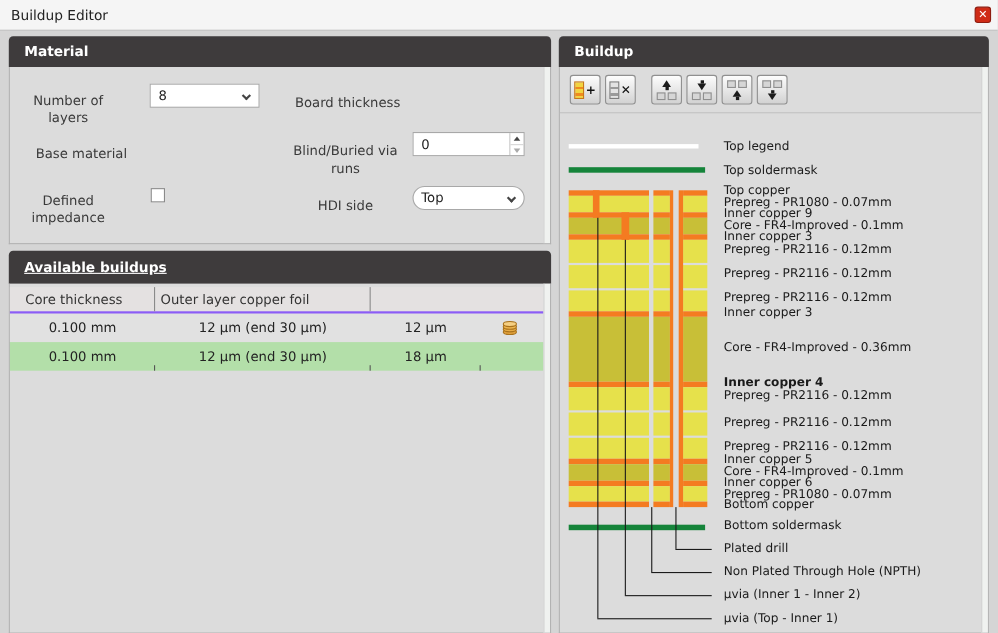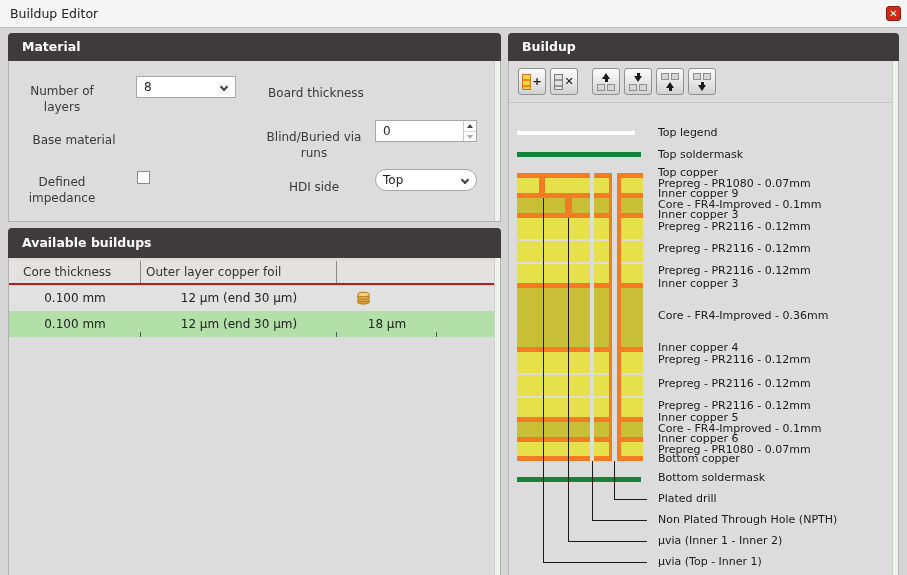--- a/index.html
+++ b/index.html
@@ -31,21 +31,21 @@
     font-size:12px;color:#222;line-height:20px;padding-left:7px;}
   .spinbtns{position:absolute;right:0;top:0;width:13px;height:20px;border-left:1px solid #c8c8c8;}
   .spinbtns .sb{height:10px;display:flex;align-items:center;justify-content:center;cursor:pointer;}
   .spinbtns .sb+.sb{border-top:1px solid #d5d5d5;}
   .spinbtns .t-up{width:0;height:0;border-left:3px solid transparent;border-right:3px solid transparent;border-bottom:4px solid #444;}
   .spinbtns .t-dn{width:0;height:0;border-left:3px solid transparent;border-right:3px solid transparent;border-top:4px solid #aaa;}
   .checkbox{position:absolute;width:13px;height:13px;background:#fff;border:1px solid #8a8a8a;cursor:pointer;}
 
   
   .thead-row{position:relative;margin-top:3px;height:24px;background:#e4e1e1;
-    border-bottom:2px solid #b91c1c;display:flex;font-size:12px;color:#333;}
+    border-bottom:2px solid #8b5cf6;display:flex;font-size:12px;color:#333;}
   .thcell{line-height:22px;border-right:1px solid #8a8a8a;padding-left:5px;}
   .thcell.c0{width:132px;padding-left:14px;}
   .thcell.c1{width:196px;}
   .thcell.c2{width:100px;}
   .thcell.c3{width:52px;border-right:none;}
   .brow{display:flex;height:26px;font-size:12px;color:#222;background:#e1e1e1;cursor:pointer;}
   .brow.selected{background:#b3dfa9;position:relative;}
   .brow .bcell{line-height:26px;text-align:center;position:relative;}
   .brow .bcell.c0{width:132px;}
   .brow .bcell.c1{width:196px;}
@@ -128,33 +128,34 @@
   <div class="flabel" style="left:10px;top:113px;width:86px;">Defined impedance</div>
   <div class="checkbox" style="left:128px;top:110px;"></div>
   <div class="flabel" style="left:252px;top:118px;width:106px;">HDI side</div>
   <div class="select" style="left:366px;top:108px;width:102px;border-radius:11px;">
     <span>Top</span>
     <span class="chev"></span>
   </div>
   <div class="scrolltrack"></div>
 </div>
 
-<div class="phead" style="left:8px;top:228px;width:493px;height:30px;line-height:30px;">
+<div class="phead" style="left:8px;top:228px;width:493px;height:30px;line-height:30px;text-decoration:underline;">
   <span>Available buildups</span>
 </div>
 <div class="pbox" style="left:8px;top:258px;width:493px;height:318px;">
   <div class="thead-row">
     <div class="thcell c0">Core thickness</div>
     <div class="thcell c1">Outer layer copper foil</div>
     <div class="thcell c3"></div>
   </div>
   <div id="table-rows">
       <div class="brow">
         <div class="bcell c0">0.100 mm</div>
         <div class="bcell c1">12 μm (end 30 μm)</div>
+        <div class="bcell c2">12 μm</div>
         <div class="bcell c3"><svg class="coinwrap" width="17" height="14" viewBox="0 0 17 14">
             <g stroke="#a9721c" stroke-width="1">
               <ellipse cx="8.5" cy="10.8" rx="6" ry="2.3" fill="#e3a33c"></ellipse>
               <ellipse cx="8.5" cy="8.4" rx="6" ry="2.3" fill="#e9ad46"></ellipse>
               <ellipse cx="8.5" cy="6.0" rx="6" ry="2.3" fill="#eeb650"></ellipse>
               <ellipse cx="8.5" cy="3.6" rx="6" ry="2.3" fill="#f5cf82"></ellipse>
             </g>
           </svg></div>
       </div>
       <div class="brow selected">
@@ -328,21 +329,21 @@
         <div class="slabel" style="top: 63px;">Top copper</div>
         <div class="slabel" style="top: 74px;">Prepreg - PR1080 - 0.07mm</div>
         <div class="slabel" style="top: 84px;">Inner copper 9</div>
         <div class="slabel" style="top: 95px;">Core - FR4-Improved - 0.1mm</div>
         <div class="slabel" style="top: 105px;">Inner copper 3</div>
         <div class="slabel" style="top: 117px;">Prepreg - PR2116 - 0.12mm</div>
         <div class="slabel" style="top: 139px;">Prepreg - PR2116 - 0.12mm</div>
         <div class="slabel" style="top: 161px;">Prepreg - PR2116 - 0.12mm</div>
         <div class="slabel" style="top: 174px;">Inner copper 3</div>
         <div class="slabel" style="top: 206px;">Core - FR4-Improved - 0.36mm</div>
-        <div class="slabel" style="top: 238px;">Inner copper 4</div>
+        <div class="slabel" style="top: 238px; font-weight: bold;">Inner copper 4</div>
         <div class="slabel" style="top: 250px;">Prepreg - PR2116 - 0.12mm</div>
         <div class="slabel" style="top: 274px;">Prepreg - PR2116 - 0.12mm</div>
         <div class="slabel" style="top: 296px;">Prepreg - PR2116 - 0.12mm</div>
         <div class="slabel" style="top: 308px;">Inner copper 5</div>
         <div class="slabel" style="top: 319px;">Core - FR4-Improved - 0.1mm</div>
         <div class="slabel" style="top: 329px;">Inner copper 6</div>
         <div class="slabel" style="top: 340px;">Prepreg - PR1080 - 0.07mm</div>
         <div class="slabel" style="top: 349px;">Bottom copper</div>
         <div class="slabel" style="top: 368px;">Bottom soldermask</div>
         <div class="slabel" style="top: 389px;">Plated drill</div>

